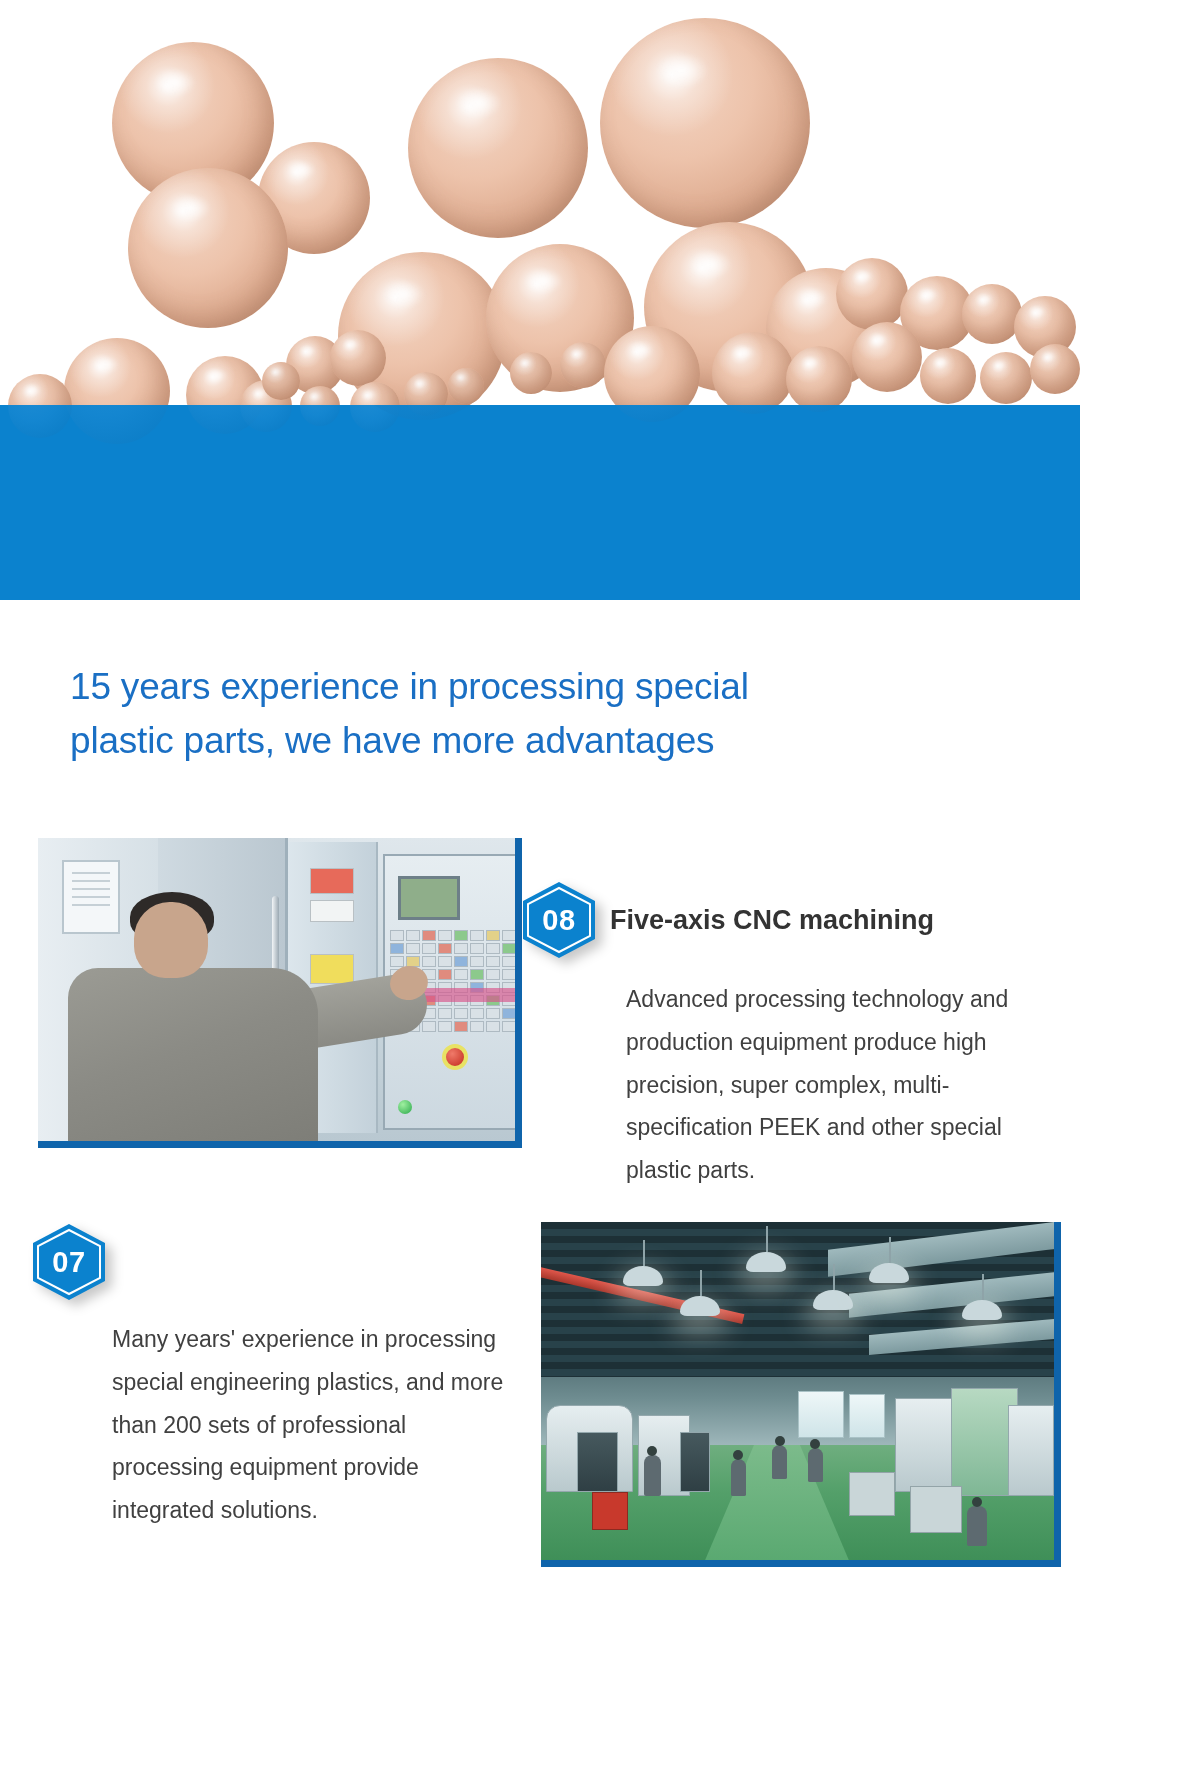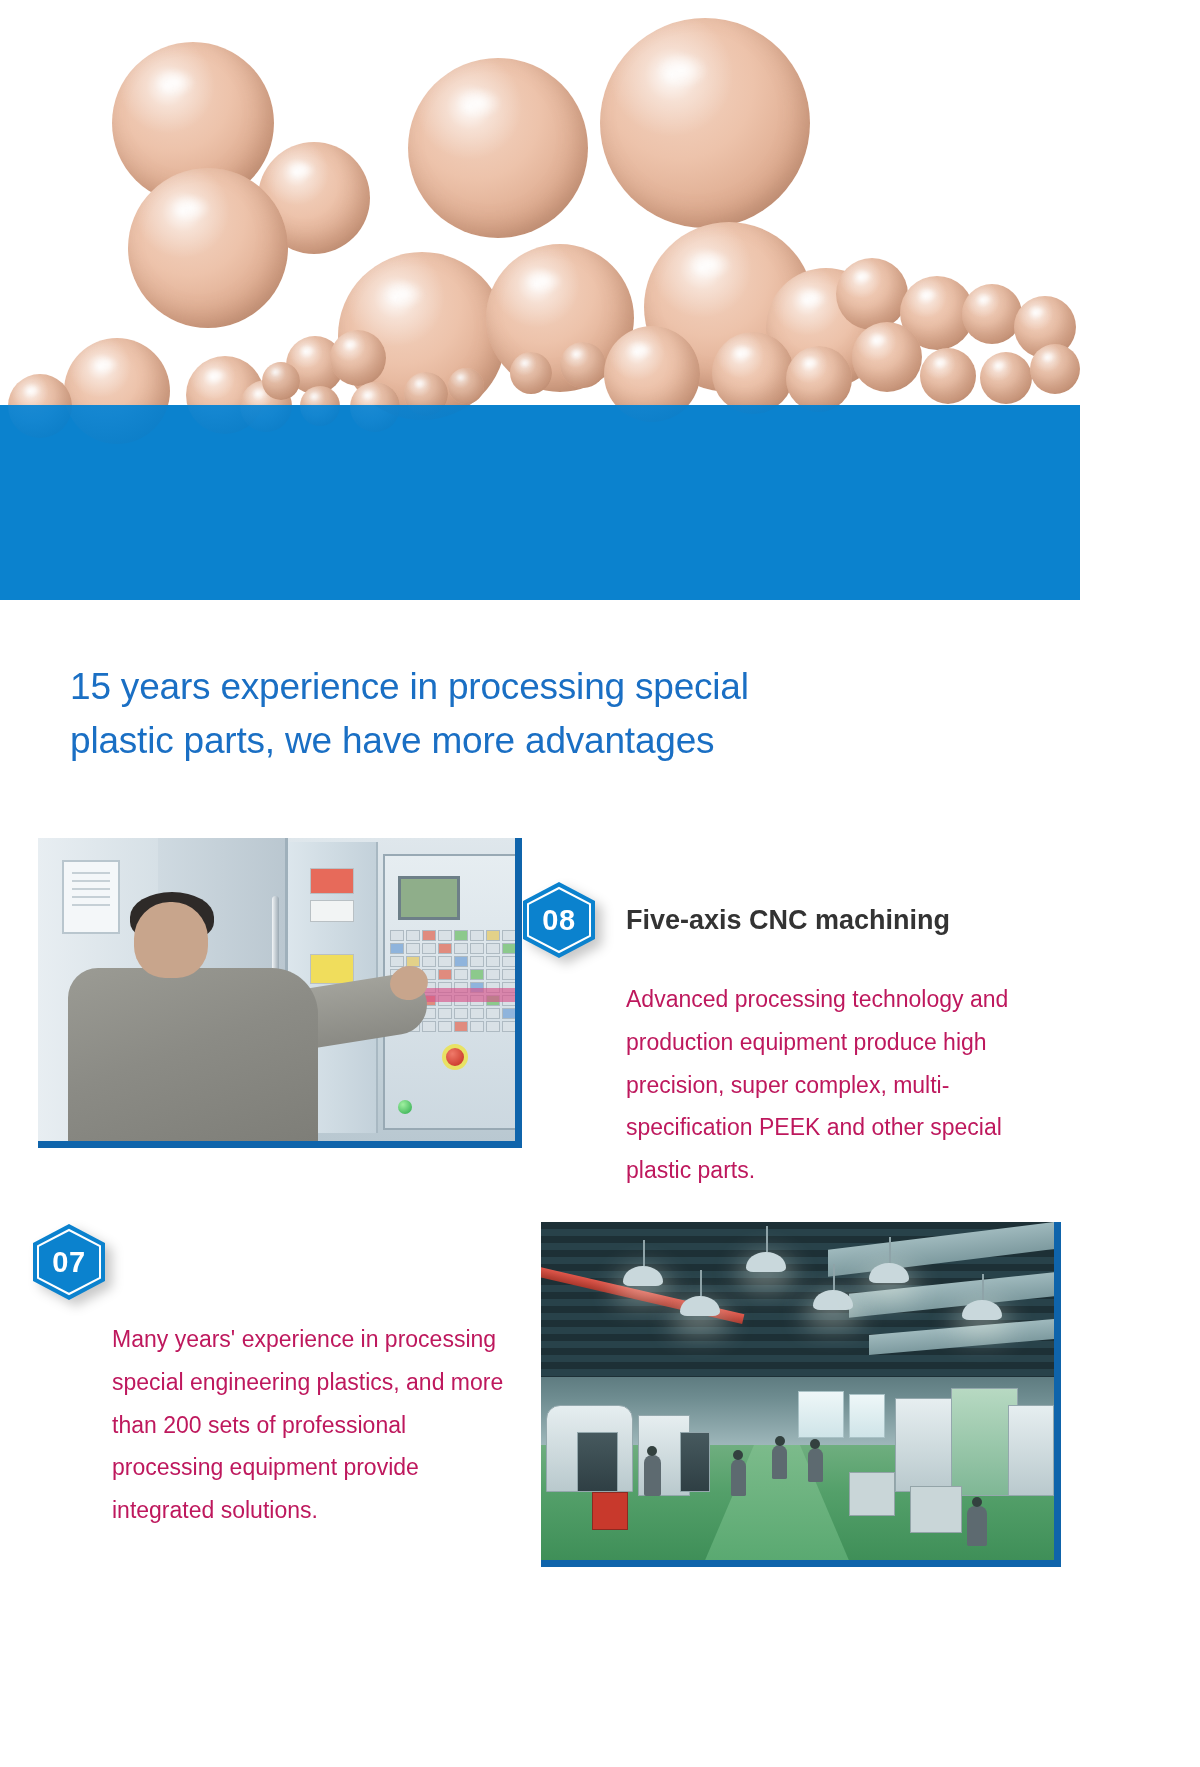--- a/index.html
+++ b/index.html
@@ -83,24 +83,24 @@
     position:relative; width:78px; height:80px; flex:0 0 78px;
     filter: drop-shadow(7px 6px 6px rgba(0,0,0,0.22));
   }
   .hexbadge svg { display:block; width:78px; height:80px; }
   .hexbadge .num {
     position:absolute; left:0; top:0; width:78px; height:80px;
     display:flex; align-items:center; justify-content:center;
     color:#ffffff; font-size:29px; font-weight:bold; letter-spacing:0.5px;
   }
   .feature-title {
-    color:#333333; font-size:27px; font-weight:bold; margin-left:28px; white-space:nowrap;
+    color:#333333; font-size:27px; font-weight:bold; margin-left:12px; white-space:nowrap;
   }
   .feature-body {
-    color:#be185d; font-size:23px; line-height:1.86; font-weight:400;
+    color:#404040; font-size:23px; line-height:1.86; font-weight:400;
   }
 
   #feature-01 { left:520px; top:880px; width:545px; }
   #feature-01 .feature-body { margin-top:18px; margin-left:106px; width:435px; }
 
   #feature-02 { left:30px; top:1222px; width:500px; }
   #feature-02 .feature-title { margin-left:30px; }
   #feature-02 .feature-body { margin-top:16px; margin-left:82px; width:400px; }
 
   

